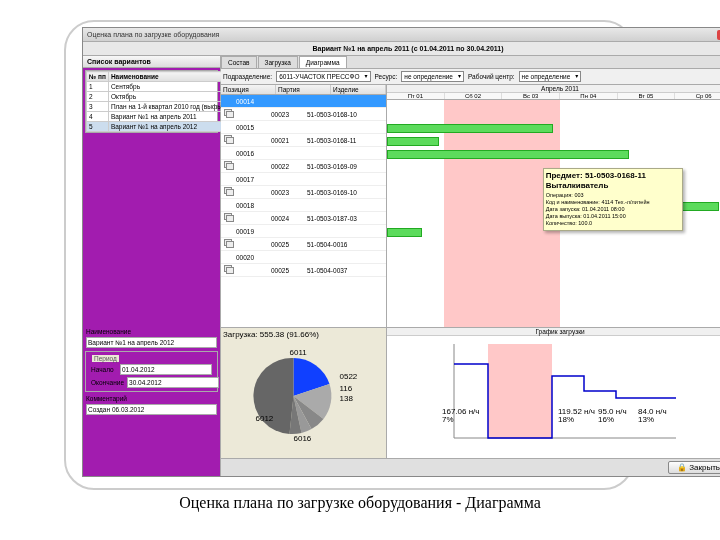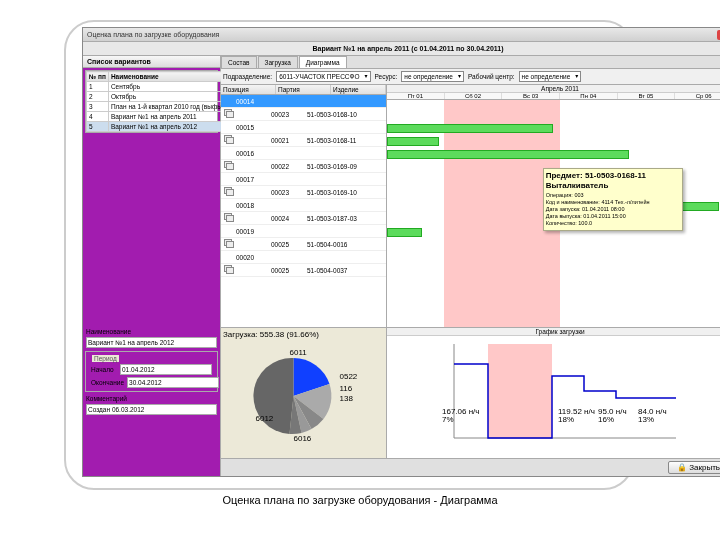--- a/index.html
+++ b/index.html
@@ -52,21 +52,21 @@
 .gbar{position:absolute;height:9px;background:#5cdb5c;border:1px solid #2a2}
 .tooltip{position:absolute;left:45%;top:30%;background:#ffffcc;border:1px solid #aa8;padding:2px;font-size:6px;width:140px;box-shadow:2px 2px 3px rgba(0,0,0,.3);z-index:10}
 .tooltip div{font-size:5.5px;line-height:1.3}
 .pie-area{display:flex;height:100%}
 .pie-info{padding:2px;font-size:6px}
 .pie-svg{flex:1;position:relative}
 .loadchart{background:#fff;height:100%;position:relative}
 .loadchart .hdr{text-align:center;font-size:6.5px;background:#f0f0f0;border-bottom:1px solid #ccc}
 .footer{height:18px;background:#e0e0e0;border-top:1px solid #aaa;display:flex;justify-content:flex-end;align-items:center;padding:0 4px}
 .btn{border:1px solid #888;background:linear-gradient(#fdfdfd,#ddd);padding:1px 8px;font-size:6.5px;border-radius:2px;display:flex;align-items:center;gap:2px}
-.caption{position:absolute;left:0;right:0;top:494px;text-align:center;font-size:11px;font-family:Liberation Sans, sans-serif}
+.caption{position:absolute;left:0;right:0;top:494px;text-align:center;font-size:16px;font-family:Liberation Serif, serif}
 .stack-icon{display:inline-block;width:9px;height:9px;position:relative}
 .stack-icon::before,.stack-icon::after{content:"";position:absolute;width:6px;height:5px;border:1px solid #888;background:#eee}
 .stack-icon::before{left:0;top:0}
 .stack-icon::after{left:2px;top:2px}
 </style>
 </head>
 <body>
 
 <div class="frame"></div>
 

